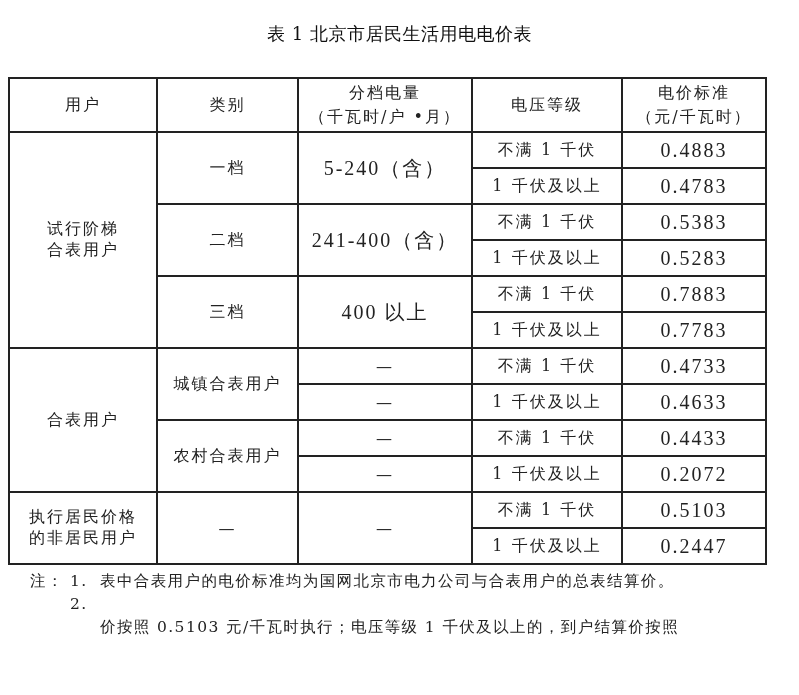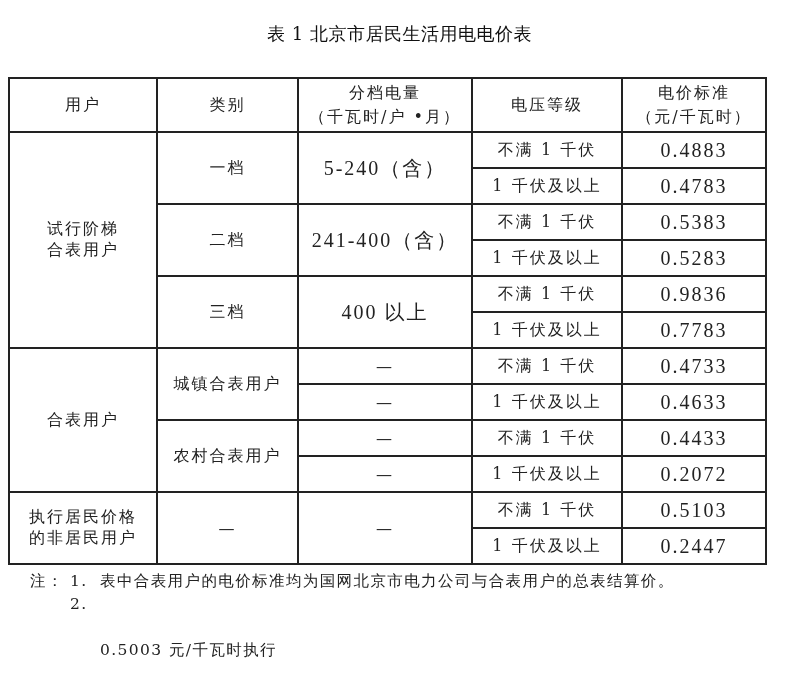--- a/index.html
+++ b/index.html
@@ -75,21 +75,21 @@
     <td class="num">0.5383</td>
   </tr>
   <tr>
     <td>1 千伏及以上</td>
     <td class="num">0.5283</td>
   </tr>
   <tr>
     <td rowspan="2">三档</td>
     <td rowspan="2" class="num">400 以上</td>
     <td>不满 1 千伏</td>
-    <td class="num">0.9836</td>
+    <td class="num">0.7883</td>
   </tr>
   <tr>
     <td>1 千伏及以上</td>
     <td class="num">0.7783</td>
   </tr>
 
   <tr>
     <td rowspan="4">合表用户</td>
     <td rowspan="2">城镇合表用户</td>
     <td>—</td>
@@ -131,17 +131,16 @@
   <div class="note-row">
     <span class="note-prefix">注：</span>
     <span class="note-num">1.</span>
     <span class="note-text">表中合表用户的电价标准均为国网北京市电力公司与合表用户的总表结算价。</span>
   </div>
   <div class="note-row">
     <span class="note-prefix"></span>
     <span class="note-num">2.</span>
     <span class="note-text">
       <br>
-      <br>
-      <span>0.5003 元/千瓦时执行</span>
+      <span>价按照 0.5103 元/千瓦时执行；电压等级 1 千伏及以上的，到户结算价按照</span><br>
     </span>
   </div>
 </div>
 
 </body></html>

